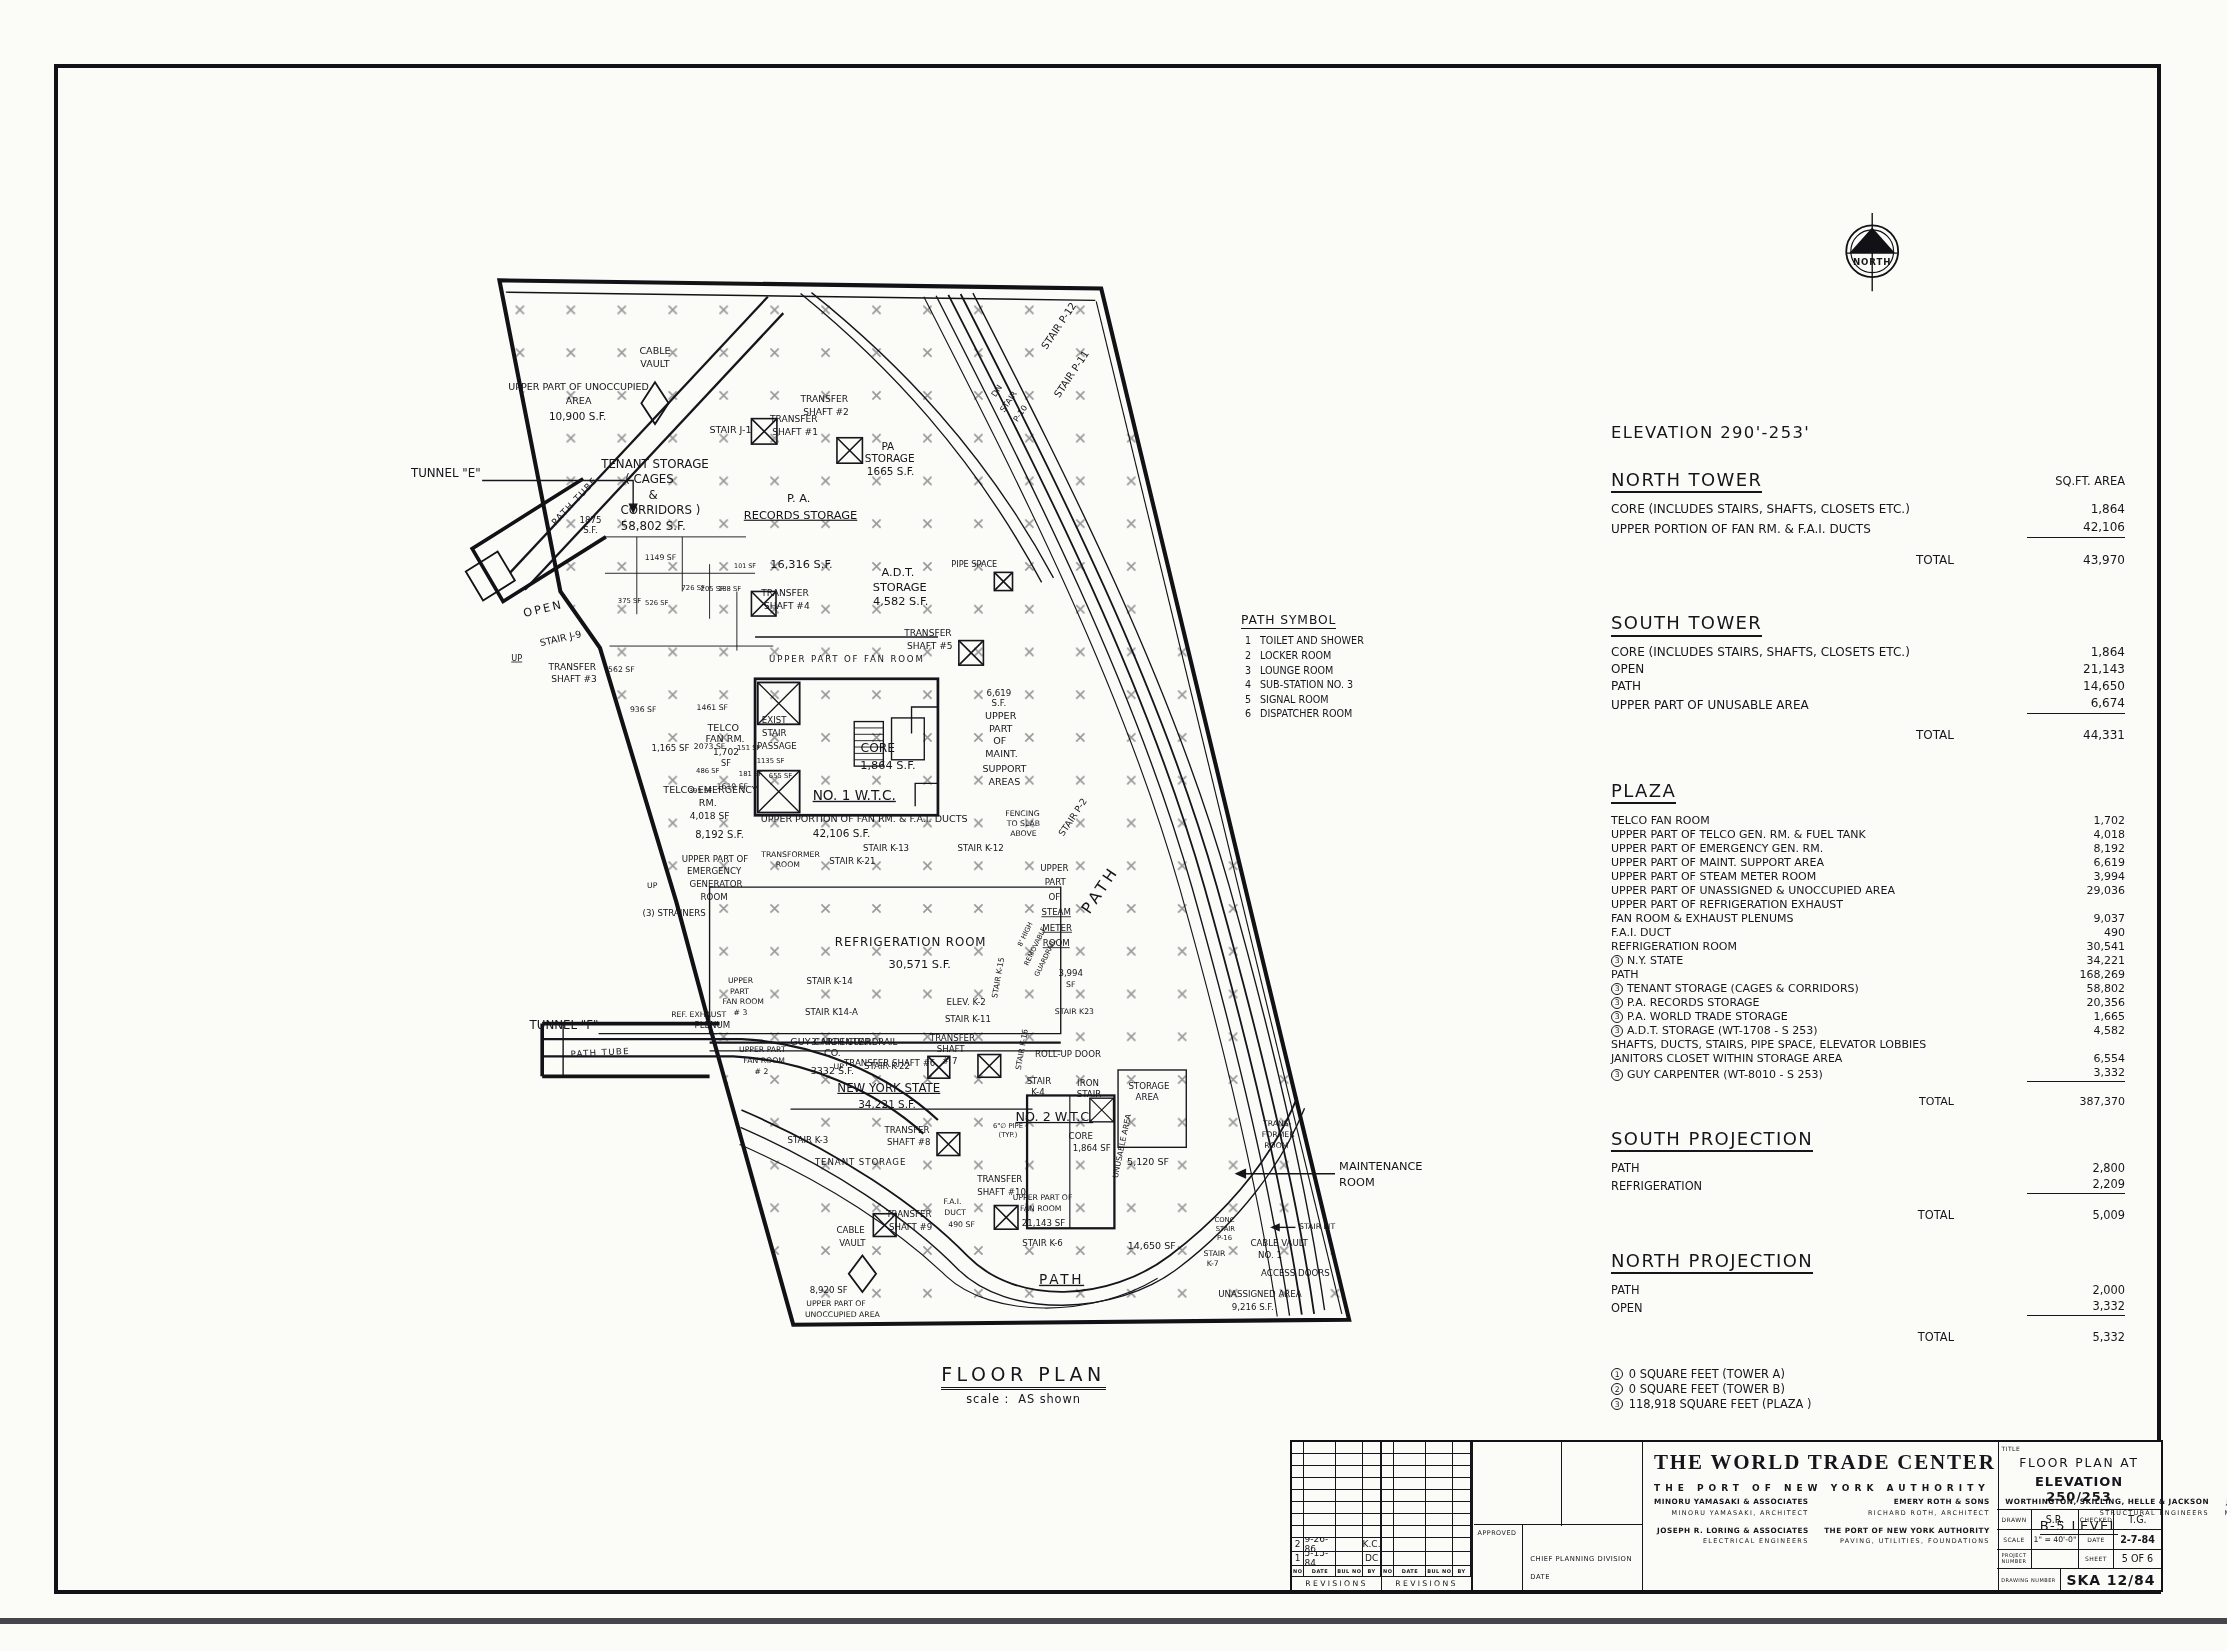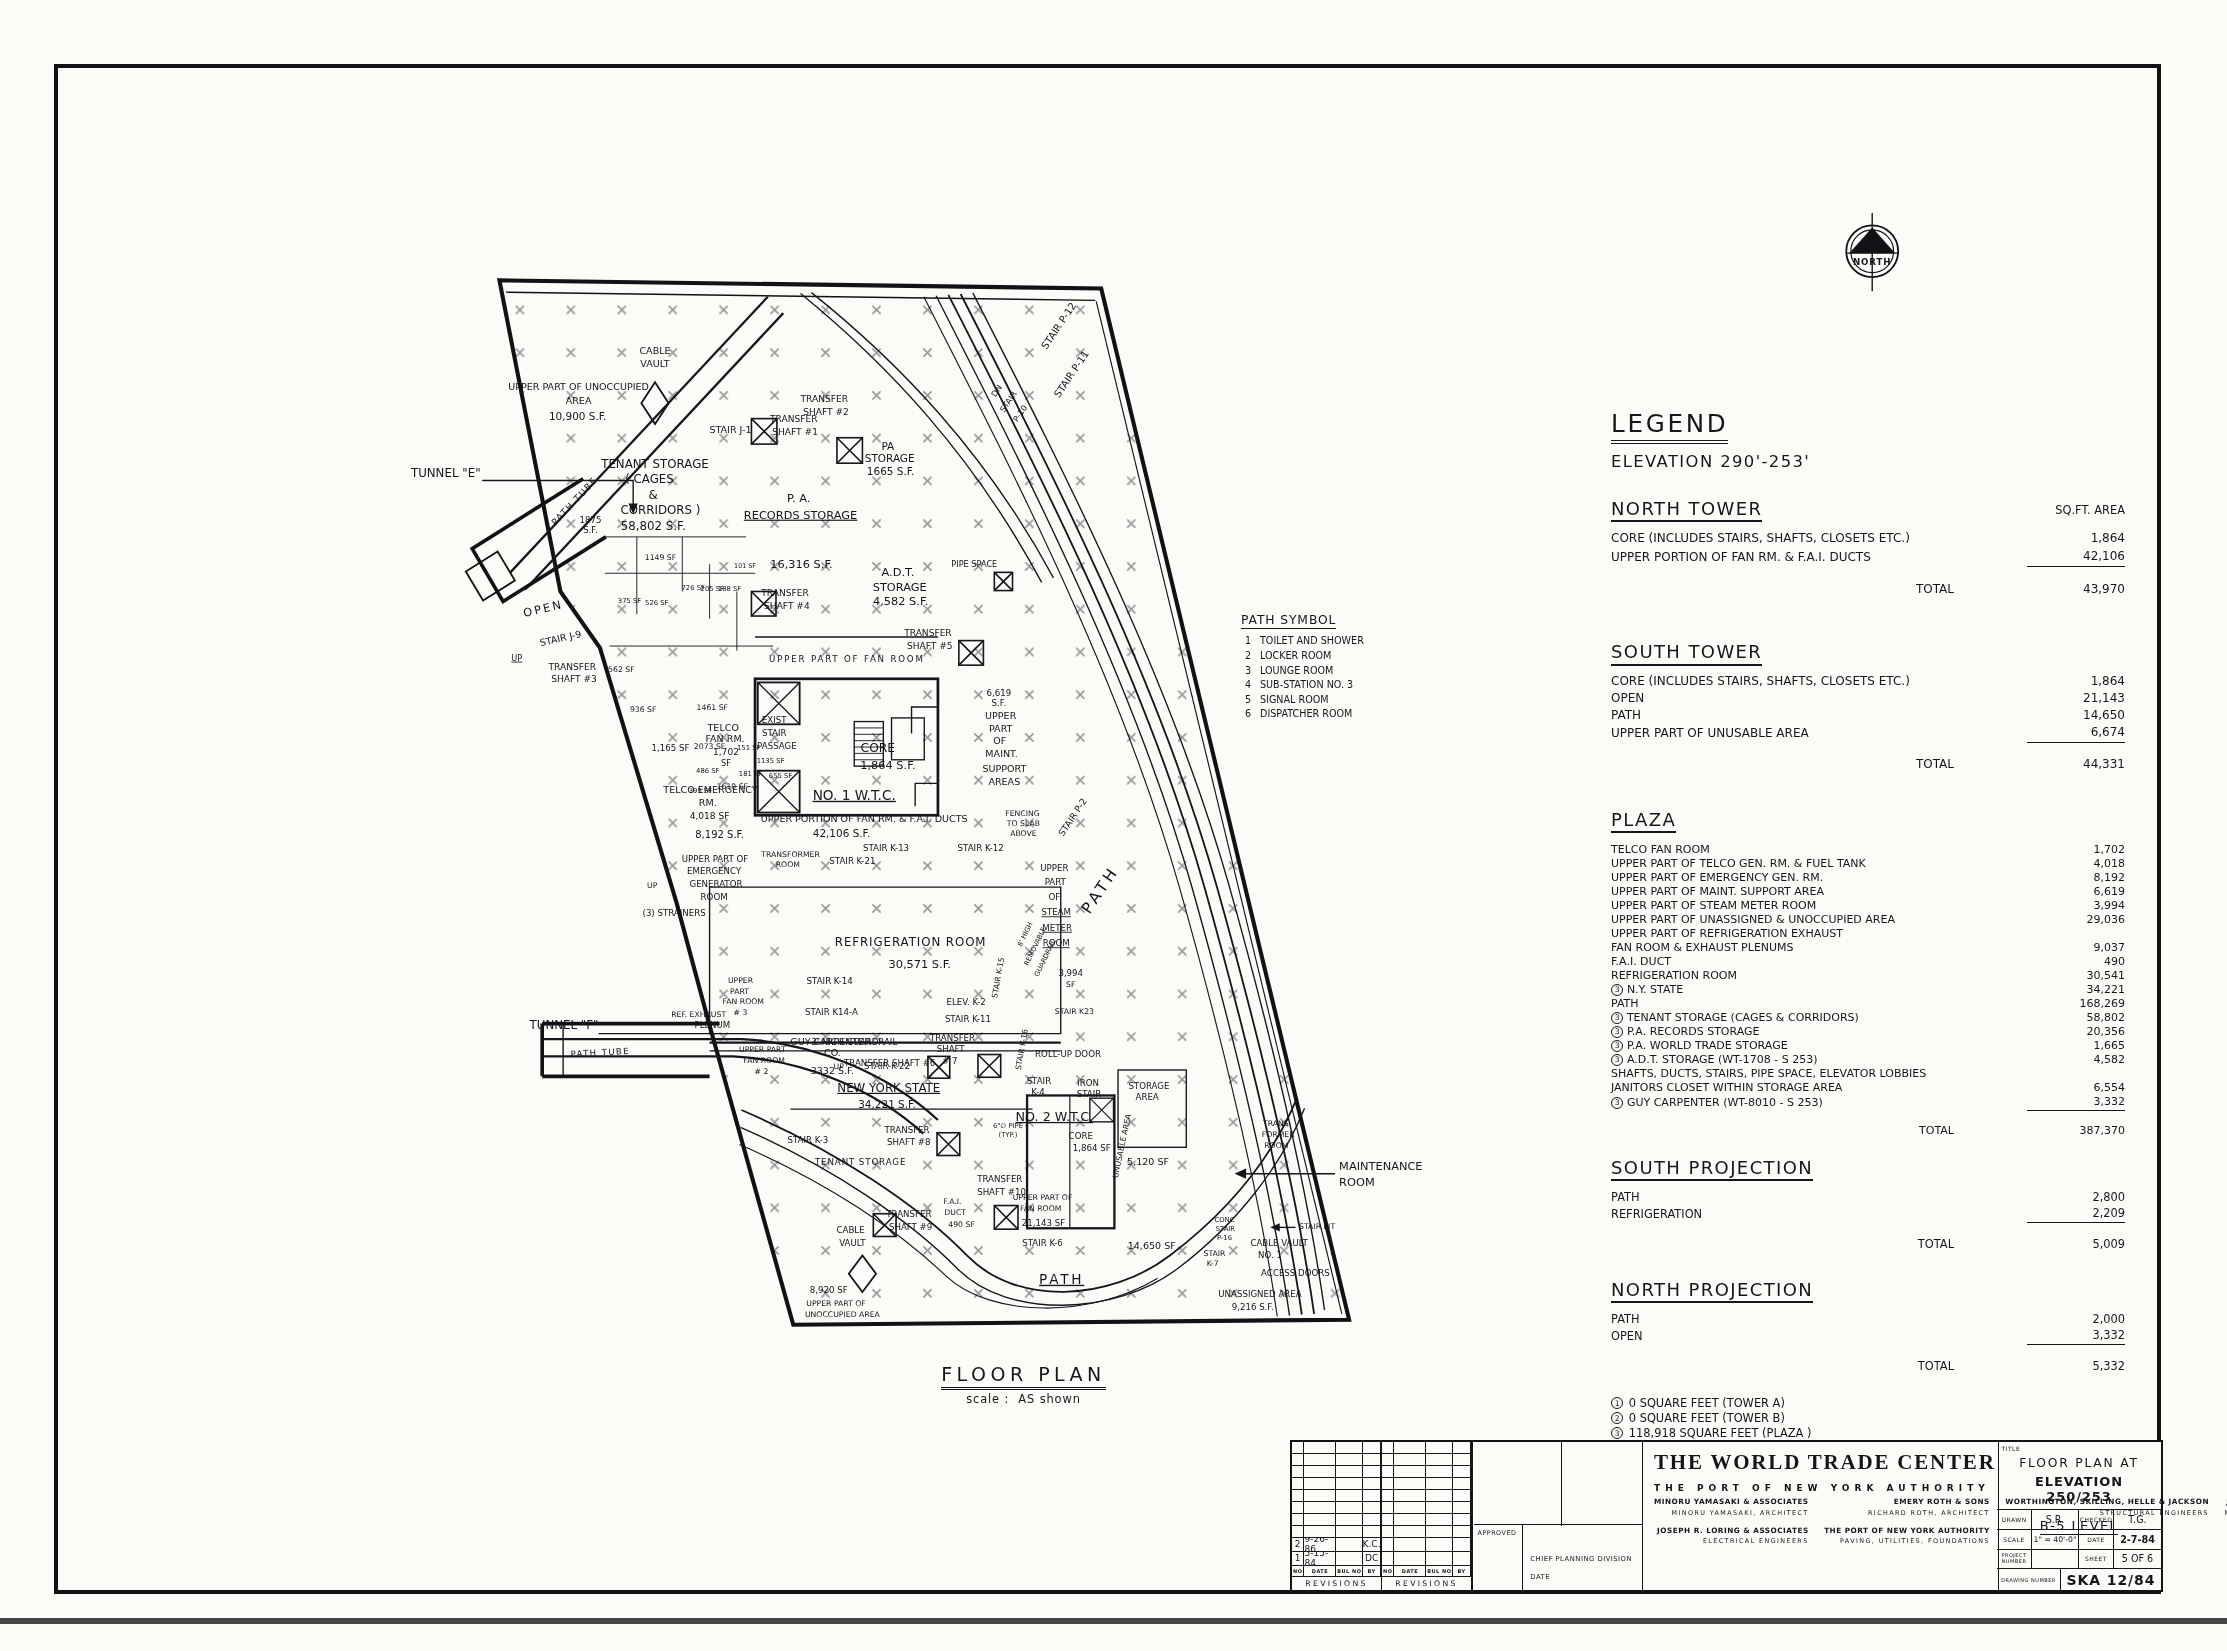--- a/index.html
+++ b/index.html
@@ -11,21 +11,21 @@
 
   
   .legend{position:absolute;left:1611px;top:409px;width:514px}
   .lg-h1{font-size:24.6px;letter-spacing:2.7px}
   .lg-h1 span{border-bottom:4.1px double #15151c;padding-bottom:1.8px}
   .lg-sub{font-size:16.4px;letter-spacing:1.4px;margin-top:13.6px}
   .lg-sec{position:relative}
   .lg-sec .lg-title{font-size:18px;letter-spacing:1.4px;display:inline-block;border-bottom:2.3px solid #15151c;padding-bottom:1.4px}
   .lg-colhead{position:absolute;right:0;top:5.5px;font-size:11.4px}
   .lg-rows{margin-top:7.3px}
-  .lg-row{display:flex;}
+  .lg-row{display:flex;align-items:flex-end}
   .lg-label{flex:1;display:flex;align-items:center;gap:3.6px}
   .lg-value{width:98px;text-align:right}
   .lg-row.pre .lg-value{border-bottom:1.8px solid #15151c;padding-bottom:0.9px}
   .lg-total{display:flex;margin-top:13px}
   .lg-total-label{flex:1;text-align:right;padding-right:73px}
   .lg-total-value{width:98px;text-align:right}
   .sec-nt{margin-top:27px}  .sec-nt .lg-row,.sec-nt .lg-total{font-size:12px;line-height:18px}
   .sec-st{margin-top:43px}  .sec-st .lg-row,.sec-st .lg-total{font-size:12px;line-height:17px}
   .sec-pl{margin-top:36px}  .sec-pl .lg-rows{margin-top:10px}
   .sec-pl .lg-row,.sec-pl .lg-total{font-size:11px;line-height:14px}
@@ -458,21 +458,20 @@
         </div>
         <div class="ps-row">
           <span class="ps-num">6</span>
           <span>DISPATCHER ROOM</span>
         </div>
       </div>
   </div>
 
   
   <div class="legend">
-    <div class="lg-h1"><span>LEGEND</span></div>
     <div class="lg-sub">ELEVATION 290'-253'</div>
 
     <div class="lg-sec sec-nt">
       <span class="lg-title">NORTH TOWER</span><span class="lg-colhead">SQ.FT. AREA</span>
       <div class="lg-rows">
           <div class="lg-row">
             <div class="lg-label">CORE (INCLUDES STAIRS, SHAFTS, CLOSETS ETC.)</div>
             <div class="lg-value">1,864</div>
           </div>
           <div class="lg-row pre">

